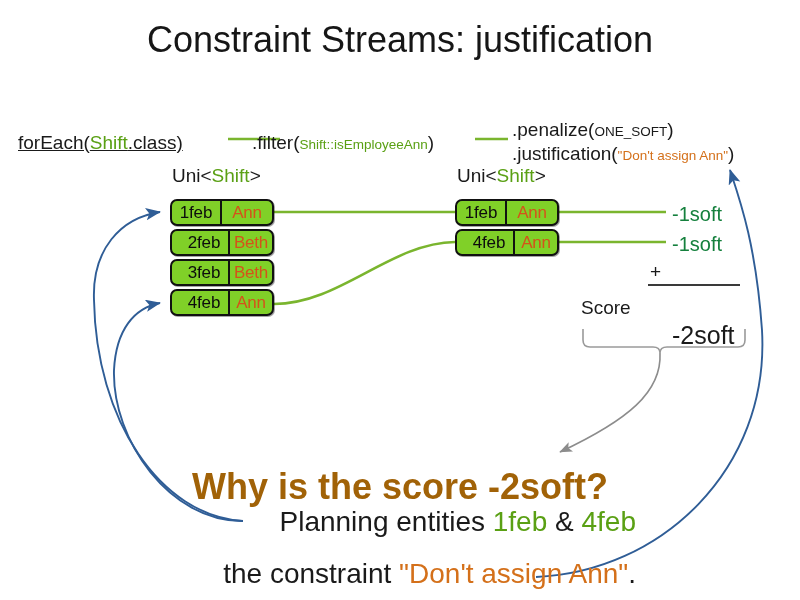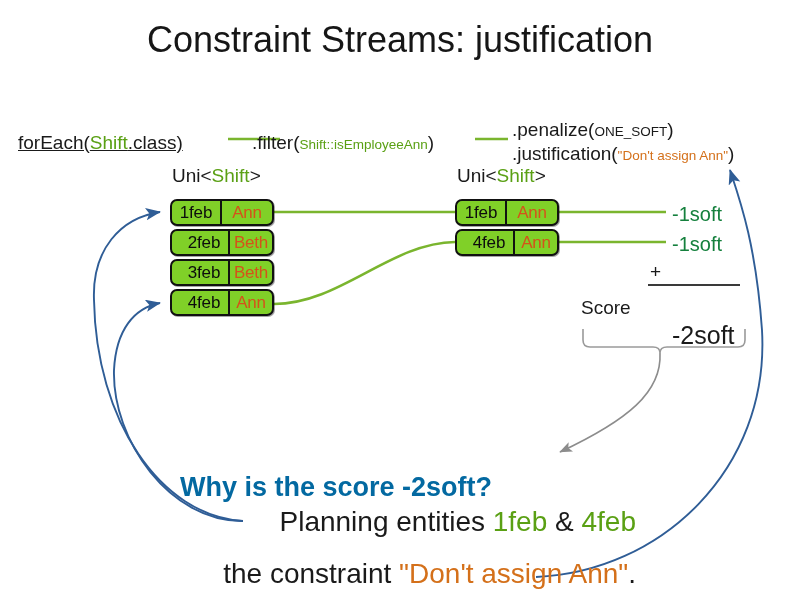--- a/index.html
+++ b/index.html
@@ -141,24 +141,25 @@
     font-size: 25px;
     line-height: 22px;
     color: #1a1a1a;
     white-space: nowrap;
     margin-top: 27px;
   }
 
   
   #question {
     left: 180px; top: 470px; width: 440px;
-    font-size: 27px;
+    text-align: center;
+    font-size: 36px;
     line-height: 34px;
     font-weight: bold;
-    color: #0369a1;
+    color: #a16207;
     white-space: nowrap;
   }
   .explain-line {
     width: 440px;
     left: 196px;
     text-align: right;
     font-size: 28px;
     line-height: 26px;
     color: #1a1a1a;
     white-space: nowrap;

